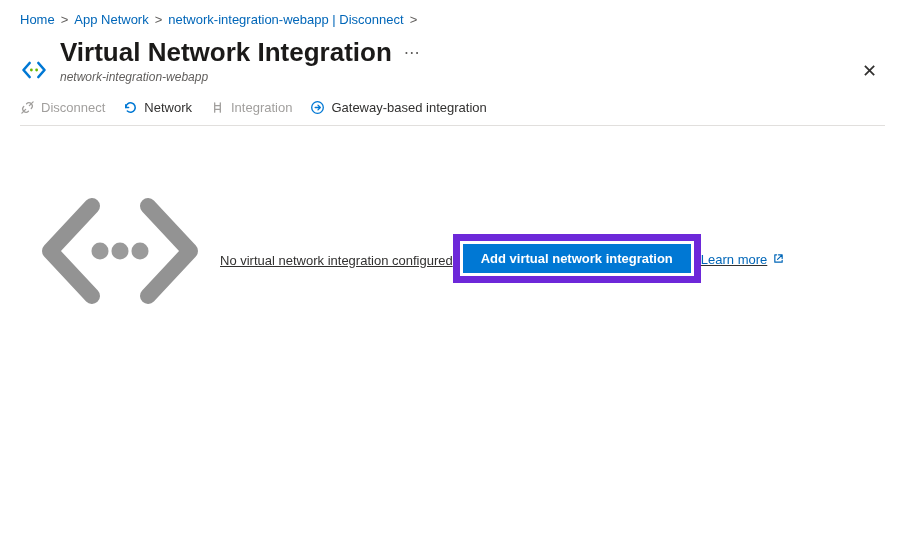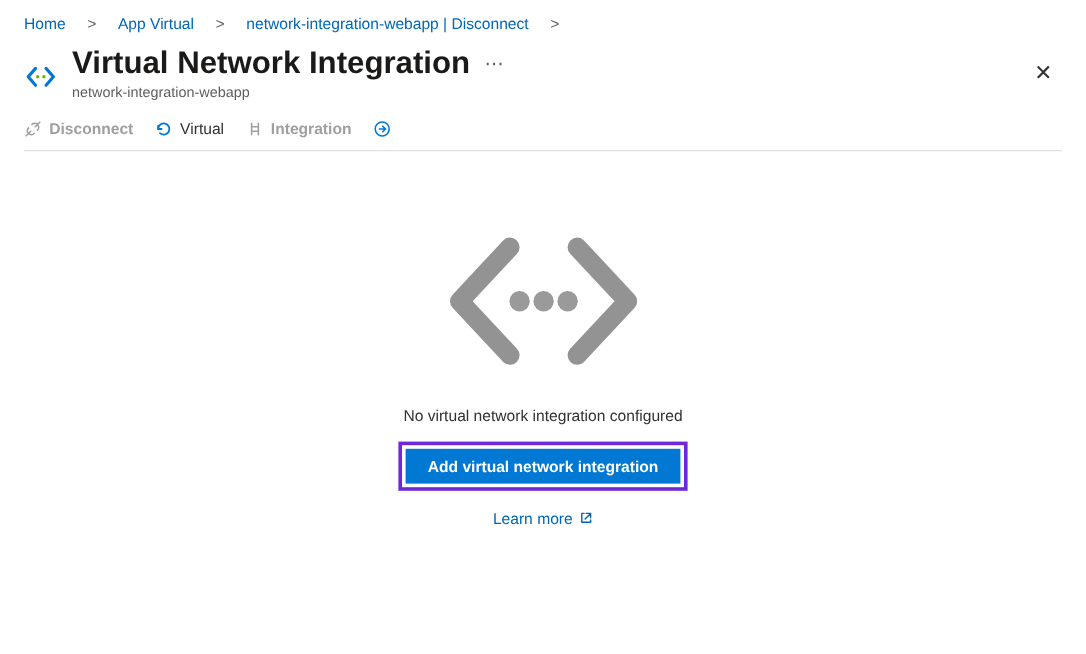--- a/index.html
+++ b/index.html
@@ -9,38 +9,38 @@
     color: #323130;
     font-size: 13px;
     width: 905px;
     height: 545px;
     overflow: hidden;
   }
   .page { padding: 8px 20px 0 20px; }
   .breadcrumbs {
     display: flex;
     align-items: center;
-    gap: 18px;
+    gap: 6px;
     font-size: 13px;
     padding: 4px 0 10px 0;
   }
   .breadcrumbs a { color: #0066b8; text-decoration: none; cursor: pointer; }
   .breadcrumbs .sep { color: #605e5c; }
   .header-row {
     display: flex;
-    align-items: center;
+    align-items: flex-end;
     gap: 12px;
     padding-bottom: 8px;
   }
   .title-icon { width: 28px; height: 28px; flex: 0 0 28px; margin-top: 6px; }
   .title-block { flex: 1; }
   .title-row { display: flex; align-items: center; gap: 12px; }
   h1 { font-size: 26px; font-weight: 600; color: #1b1a19; }
   .more-dots { color: #605e5c; font-size: 16px; letter-spacing: 2px; cursor: pointer; }
-  .subtitle { color: #605e5c; font-size: 12px; margin-top: 2px; }
+  .subtitle { color: #605e5c; font-size: 12px; margin-top: 2px; font-style: italic; }
   .close-x {
     font-size: 18px;
     color: #323130;
     cursor: pointer;
     padding: 4px 8px;
     line-height: 1;
     font-weight: 300;
   }
   .toolbar {
     display: flex;
@@ -50,37 +50,38 @@
     border-bottom: 1px solid #e1dfdd;
   }
   .tool-item {
     display: flex;
     align-items: center;
     gap: 6px;
     font-size: 13px;
     cursor: pointer;
     color: #323130;
   }
-  .tool-item.disabled { color: #a19f9d; cursor: default; font-weight: bold; }
+  .tool-item.disabled { color: #a19f9d; cursor: default; }
   .tool-item.disabled svg { stroke: #a19f9d; fill: none; }
   .tool-icon { width: 15px; height: 15px; display: inline-flex; }
   .empty-state {
     display: flex;
-    flex-direction: column;
+    flex-direction: row;
     align-items: center;
     padding-top: 55px;
+    text-decoration: underline;
   }
   .empty-illustration { width: 200px; height: 140px; }
   .empty-msg {
     font-size: 13px;
     color: #323130;
     margin-top: 18px;
   }
   .highlight-frame {
-    border: 3px solid #6d28d9;
+    border: 7px solid #6d28d9;
     padding: 3px;
     margin-top: 14px;
   }
   .primary-btn {
     background: #0078d4;
     color: #fff;
     border: none;
     font-size: 13px;
     font-weight: 600;
     padding: 7px 18px;
@@ -99,21 +100,21 @@
   }
 </style>
 </head>
 <body>
 
 <div class="page">
 
   <nav class="breadcrumbs">
     <a>Home</a>
     <span class="sep">&gt;</span>
-    <a>App Virtual</a>
+    <a>App Network</a>
     <span class="sep">&gt;</span>
     <a>network-integration-webapp | Disconnect</a>
     <span class="sep">&gt;</span>
   </nav>
 
   <div class="header-row">
     <span class="title-icon">
       <svg viewBox="0 0 32 32">
         <polyline points="11,8 4,16 11,24" fill="none" stroke="#0078d4" stroke-width="3" stroke-linecap="round" stroke-linejoin="round"></polyline>
         <polyline points="21,8 28,16 21,24" fill="none" stroke="#0078d4" stroke-width="3" stroke-linecap="round" stroke-linejoin="round"></polyline>
@@ -140,37 +141,38 @@
       </span>
       <span>Disconnect</span>
     </div>
     <div class="tool-item">
       <span class="tool-icon">
         <svg viewBox="0 0 16 16">
             <path d="M3 8 a5 5 0 1 1 1.6 3.7" stroke="#0078d4" stroke-width="1.6" fill="none" stroke-linecap="round"></path>
             <polyline points="3,5 3,8 6,8" stroke="#0078d4" stroke-width="1.6" fill="none" stroke-linecap="round"></polyline>
           </svg>
       </span>
-      <span>Virtual</span>
+      <span>Network</span>
     </div>
     <div class="tool-item disabled">
       <span class="tool-icon">
         <svg viewBox="0 0 16 16">
             <path d="M5 3 v10 M11 3 v10 M5 6 h6 M5 10 h6" stroke="#a19f9d" stroke-width="1.4" fill="none" stroke-linecap="round"></path>
           </svg>
       </span>
       <span>Integration</span>
     </div>
     <div class="tool-item">
       <span class="tool-icon">
         <svg viewBox="0 0 16 16">
             <circle cx="8" cy="8" r="6.2" stroke="#0078d4" stroke-width="1.4" fill="none"></circle>
             <path d="M5.5 8 h5 M8.5 5.5 L11 8 L8.5 10.5" stroke="#0078d4" stroke-width="1.4" fill="none" stroke-linecap="round" stroke-linejoin="round"></path>
           </svg>
       </span>
+      <span>Gateway-based integration</span>
     </div>
   </div>
 
   <div class="empty-state">
     <span class="empty-illustration">
       <svg viewBox="0 0 200 140">
         <polyline points="72,25 30,70 72,115" fill="none" stroke="#808080" stroke-width="16" stroke-linecap="round" stroke-linejoin="round" opacity="0.85"></polyline>
         <polyline points="128,25 170,70 128,115" fill="none" stroke="#808080" stroke-width="16" stroke-linecap="round" stroke-linejoin="round" opacity="0.85"></polyline>
         <circle cx="80" cy="70" r="8.5" fill="#9a9a9a"></circle>
         <circle cx="100" cy="70" r="8.5" fill="#9a9a9a"></circle>

